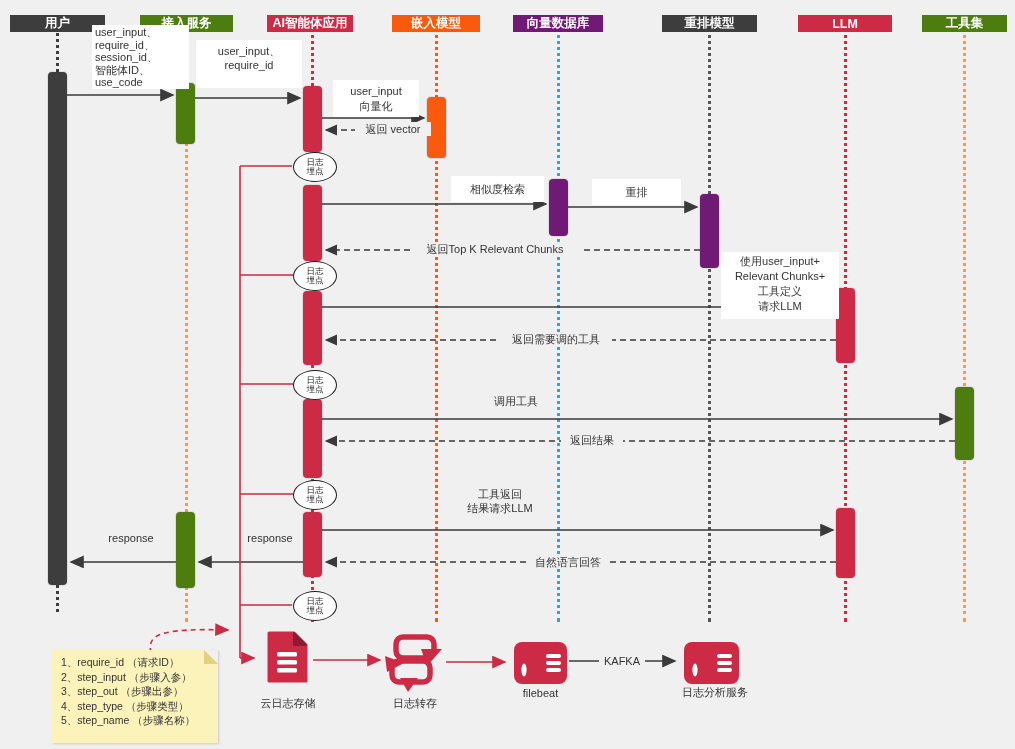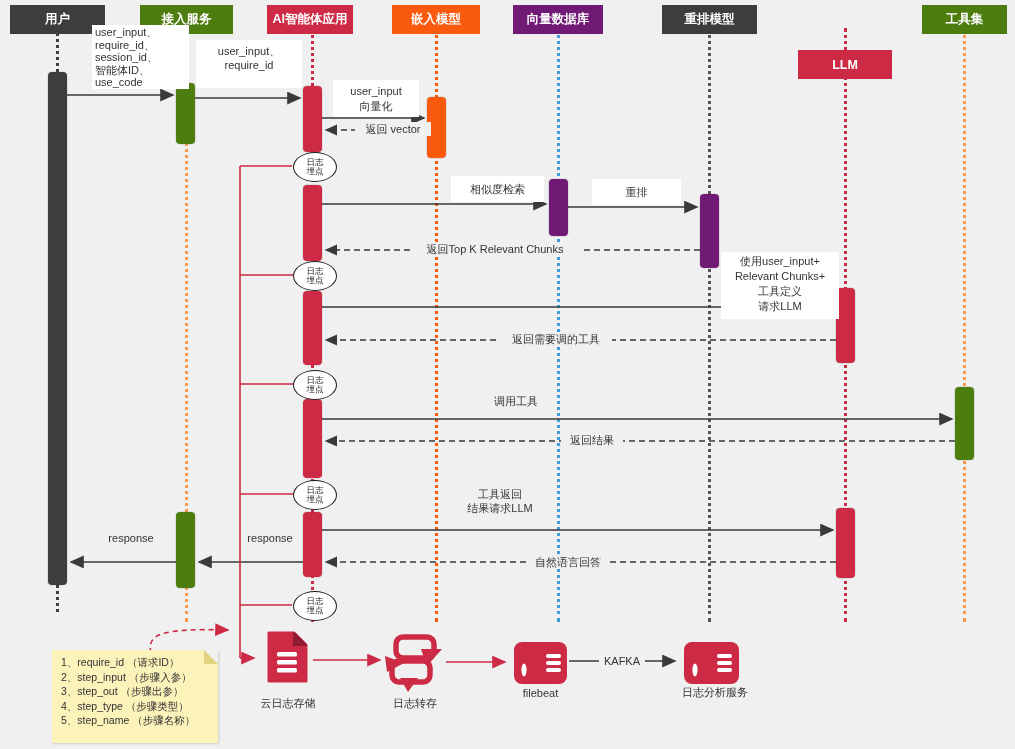--- a/index.html
+++ b/index.html
@@ -1,18 +1,18 @@
 <!DOCTYPE html>
 <html><head>
 <meta charset="utf-8">
 <style>
   html,body{margin:0;padding:0;}
   #canvas{position:relative;width:1015px;height:749px;background:#f0f0f0;overflow:hidden;
           font-family:"Liberation Sans",sans-serif;}
-  .actor{position:absolute;top:5px;height:29px;color:#fff;font-size:12.5px;font-weight:bold;
+  .actor{position:absolute;top:15px;height:17px;color:#fff;font-size:12.5px;font-weight:bold;
          display:flex;align-items:center;justify-content:center;z-index:5;}
   .lifeline{position:absolute;top:28px;height:594px;width:0;border-left:3px dotted #999;z-index:1;}
   .bar{position:absolute;width:19px;border-radius:4px;z-index:3;box-shadow:0 0 0 1px rgba(0,0,0,.08);}
   .c-dark{background:#3d3d3d;} .c-orange{background:#4d7c0f;} .c-crimson{background:#cd2b45;}
   .c-ored{background:#fa5a0d;} .c-blue{background:#701a75;}
   .lbl{position:absolute;font-size:11px;color:#333;text-align:center;white-space:pre-line;z-index:6;line-height:14px;}
   .box{background:#ffffff;}
   .mask{background:#f0f0f0;}
   .left{text-align:left;}
   .logdot{position:absolute;width:42px;height:28px;background:#fff;border:1.5px solid #1a1a1a;border-radius:50%;
@@ -32,21 +32,21 @@
 <body>
 
 <div id="canvas">
 
   <div class="actor c-dark" style="left:10px;width:95px;">用户</div>
   <div class="actor c-orange" style="left:140px;width:93px;">接入服务</div>
   <div class="actor c-crimson" style="left:267px;width:86px;">AI智能体应用</div>
   <div class="actor c-ored" style="left:392px;width:88px;">嵌入模型</div>
   <div class="actor c-blue" style="left:513px;width:90px;">向量数据库</div>
   <div class="actor c-dark" style="left:662px;width:95px;">重排模型</div>
-  <div class="actor c-crimson" style="left:798px;width:94px;margin-top:45px;">LLM</div>
+  <div class="actor c-crimson" style="left:798px;width:94px;">LLM</div>
   <div class="actor c-orange" style="left:922px;width:85px;">工具集</div>
 
   <div class="lifeline" style="left:56px;border-color:#3d3d3d;height:584px;"></div>
   <div class="lifeline" style="left:185px;border-color:#f9974a;"></div>
   <div class="lifeline" style="left:311px;border-color:#cd2b45;"></div>
   <div class="lifeline" style="left:435px;border-color:#fa5a0d;"></div>
   <div class="lifeline" style="left:557px;border-color:#3b9ed9;"></div>
   <div class="lifeline" style="left:708px;border-color:#555555;"></div>
   <div class="lifeline" style="left:844px;border-color:#cd2b45;"></div>
   <div class="lifeline" style="left:963px;border-color:#f9974a;"></div>

